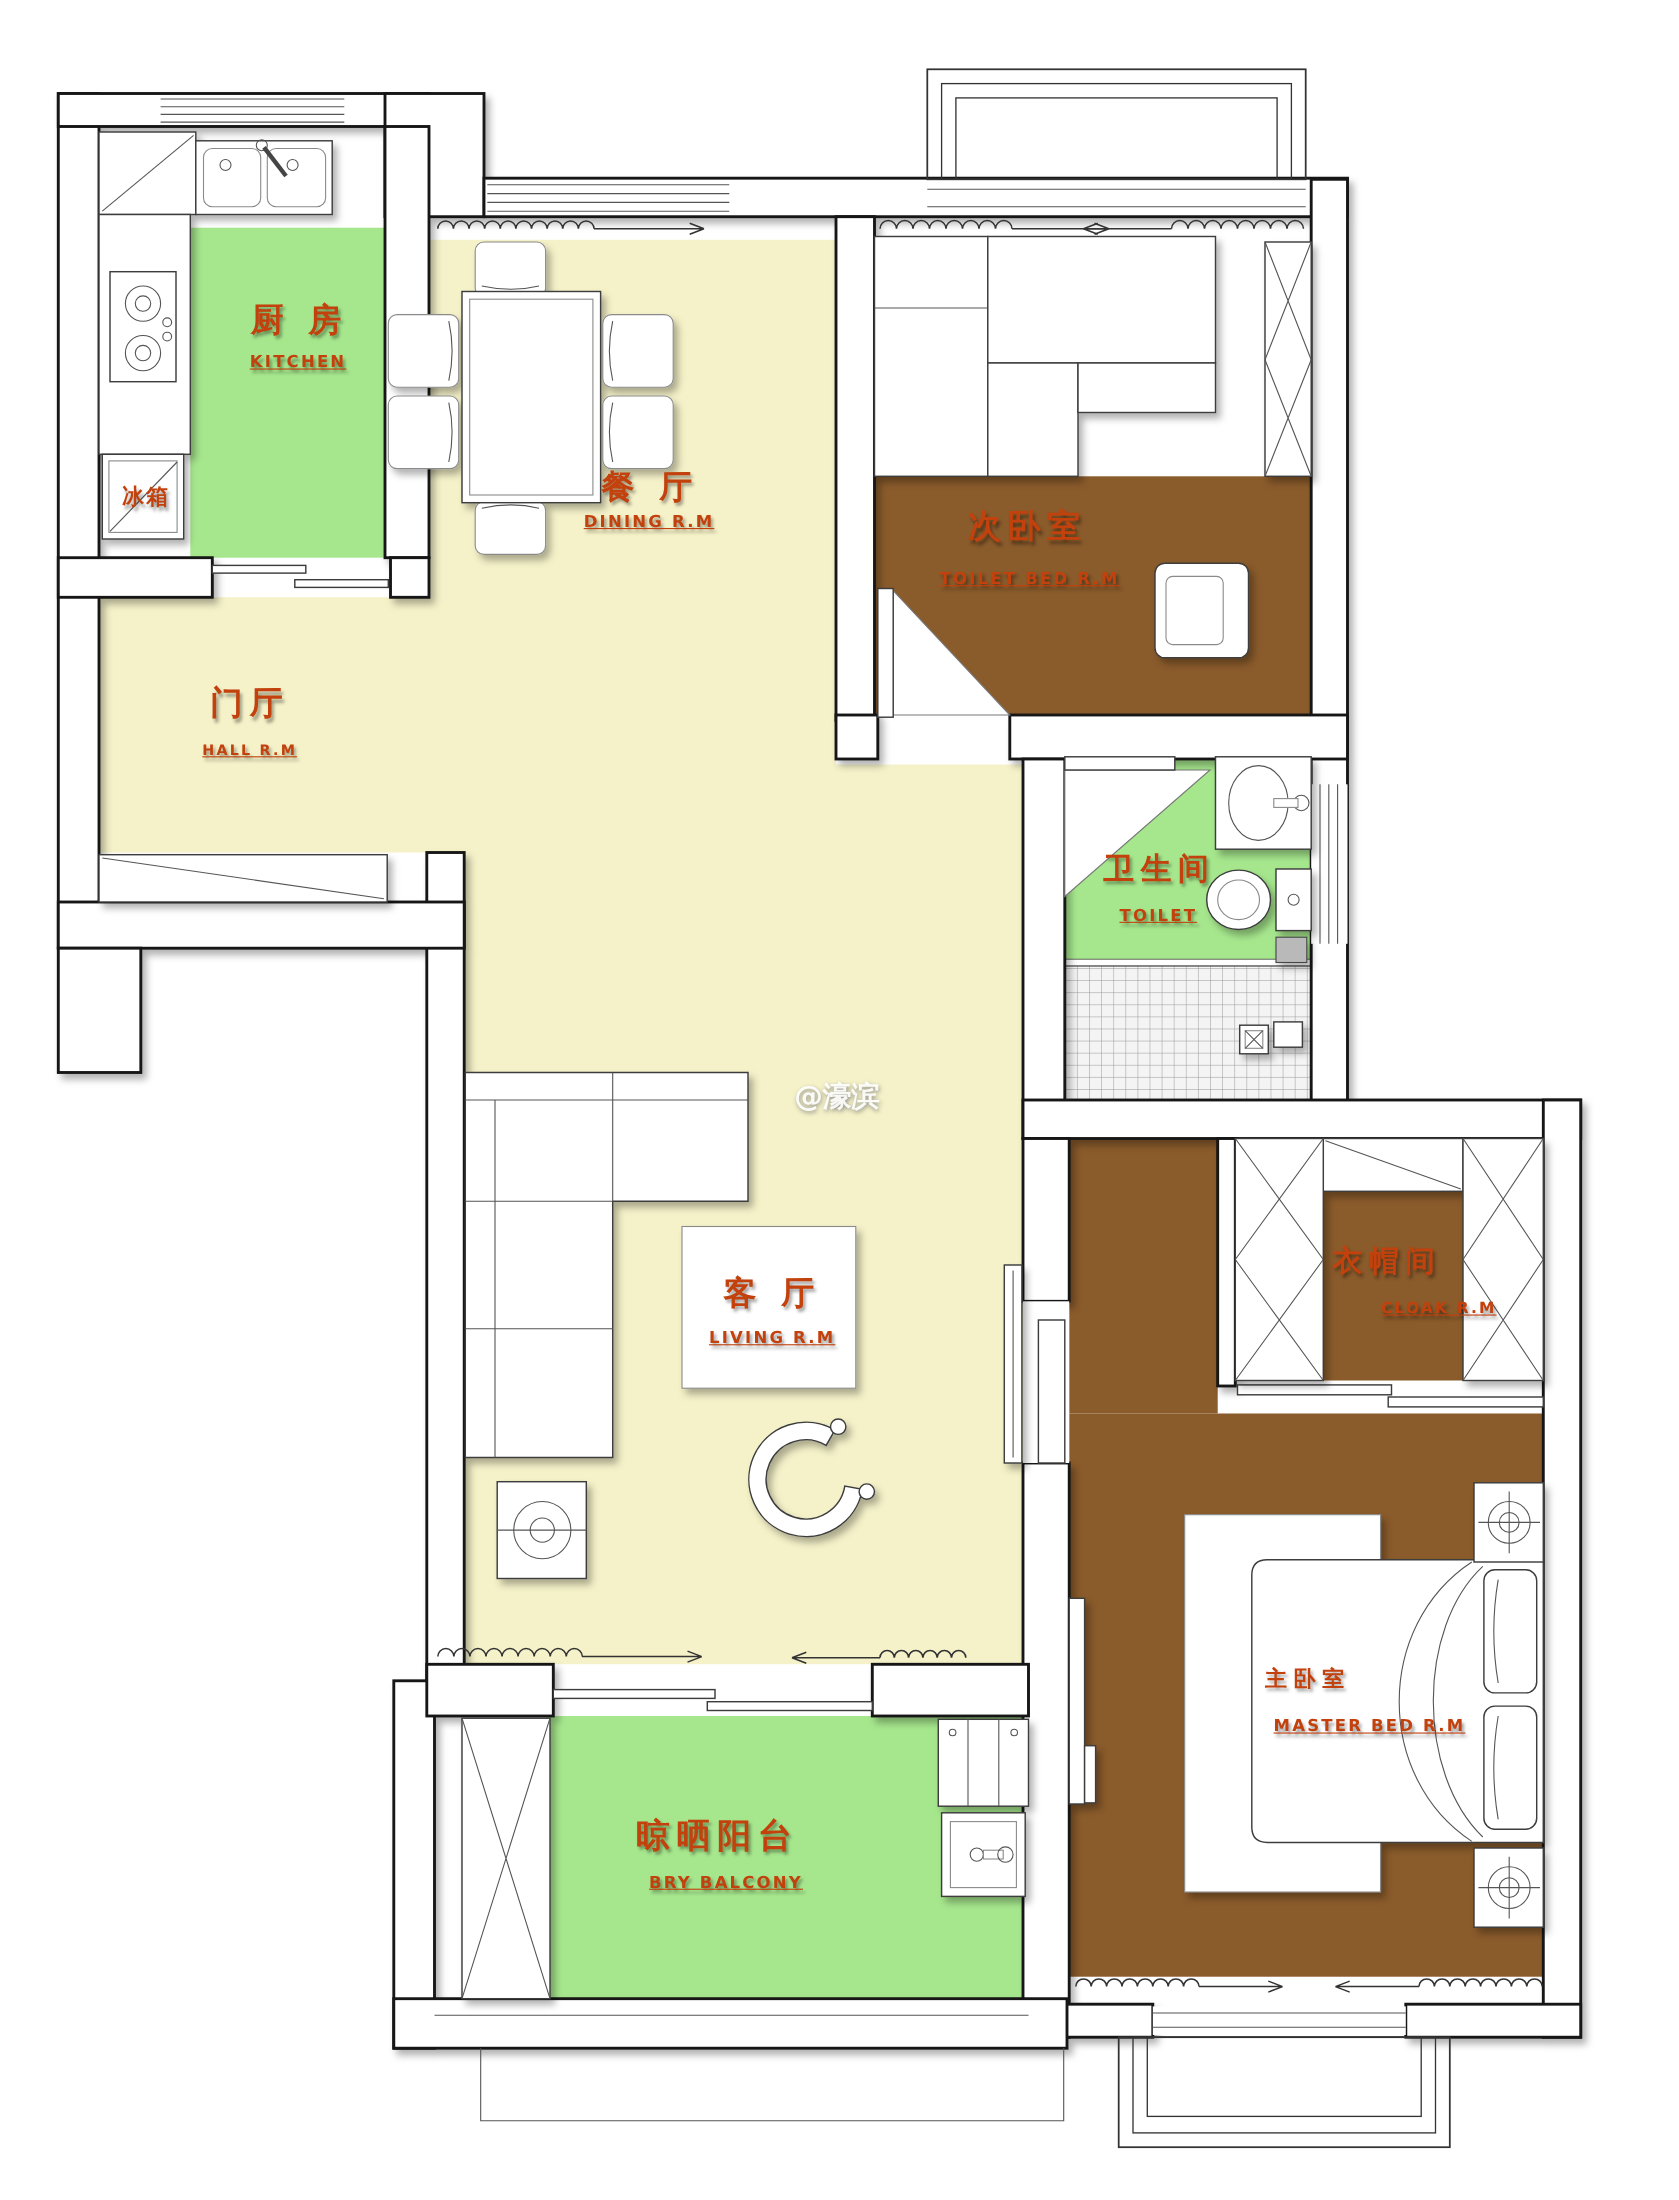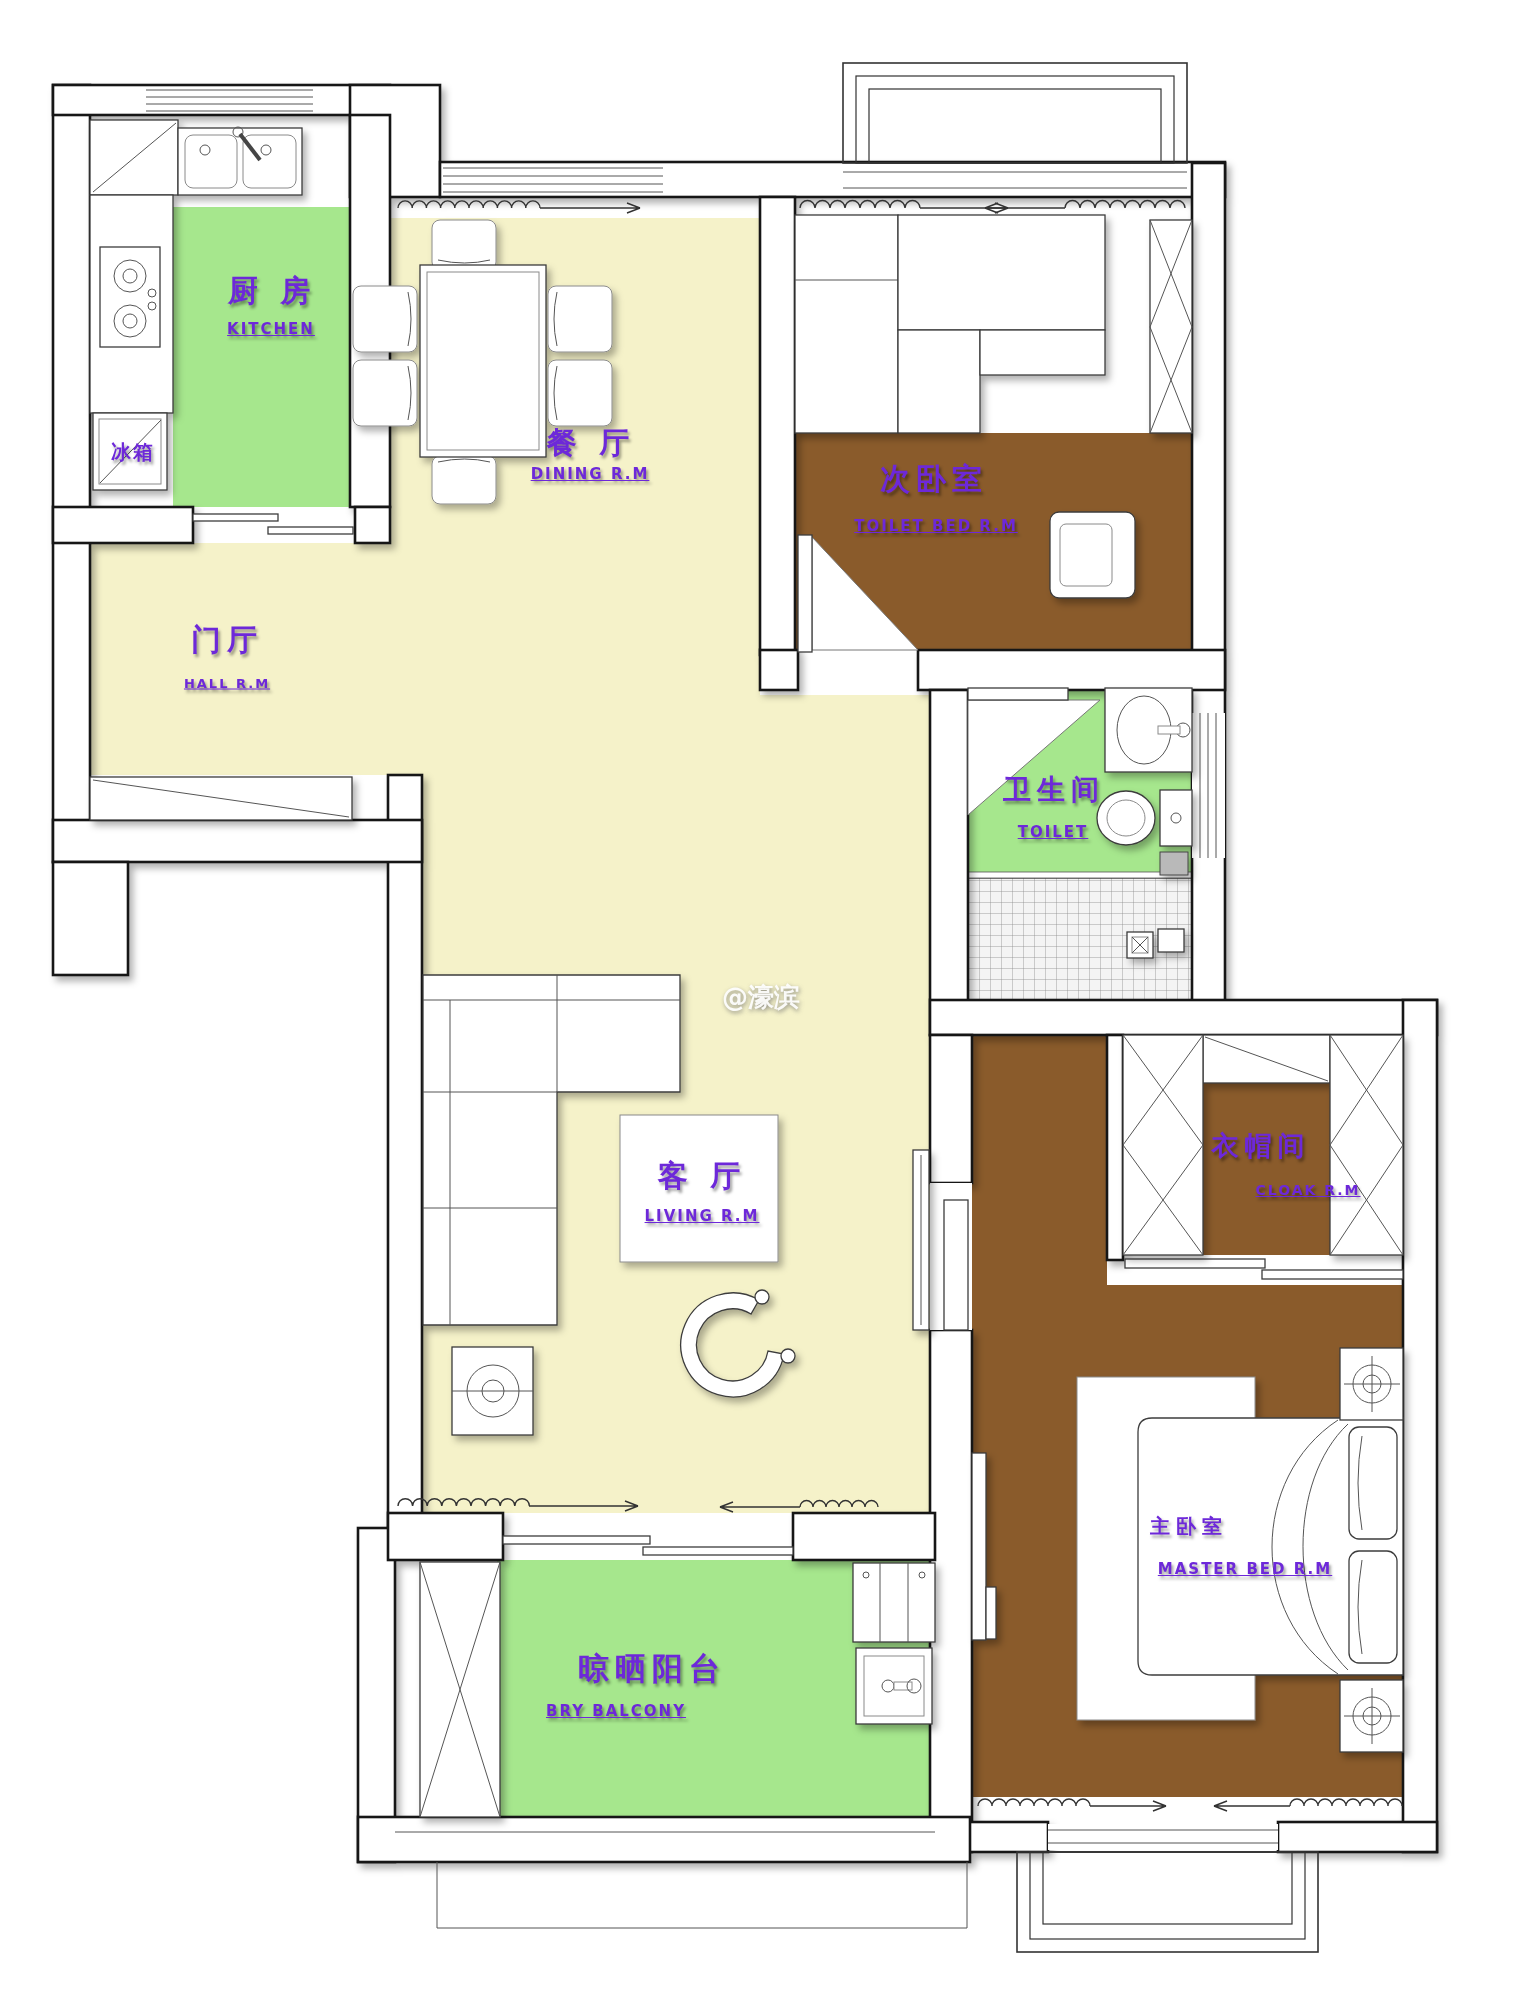--- a/index.html
+++ b/index.html
@@ -7,21 +7,21 @@
         font-family:"DejaVu Sans",sans-serif;}
   #plan svg{position:absolute;left:0;top:0;}
   .wall{fill:#ffffff;stroke:#141414;stroke-width:2.6;}
   .thinbox{fill:#ffffff;stroke:#3c3c3c;stroke-width:1.3;}
   .ghost{fill:#ffffff;stroke:#8a8a8a;stroke-width:1;}
   .tline{stroke:#555;stroke-width:1;fill:none;}
   .floor-green{fill:var(--floor-green,#a6e78d);}
   .floor-cream{fill:var(--floor-cream,#f5f2c9);}
   .floor-brown{fill:var(--floor-brown,#8a5b2b);}
   .lbl{position:absolute;transform:translate(-50%,-50%);white-space:nowrap;
-       color:#6d28d9;font-weight:bold;text-shadow:2px 3px 3px rgba(0,0,0,.38);text-align:center;}
+       color:#c2410c;font-weight:bold;text-shadow:2px 3px 3px rgba(0,0,0,.38);text-align:center;}
   .cn{letter-spacing:6px;}
   .en{letter-spacing:2px;text-decoration:underline;}
   .watermark{position:absolute;transform:translate(-50%,-50%);white-space:nowrap;
        color:rgba(255,255,255,.92);font-weight:bold;
        text-shadow:1px 2px 4px rgba(110,110,110,.75);}
 </style>
 </head>
 <body>
 
 <div id="plan">
@@ -346,18 +346,18 @@
   <div class="lbl cn" style="left:702px;top:1176px;font-size:30px">客 厅</div>
   <div class="lbl en" style="left:702px;top:1216px;font-size:15px">LIVING R.M</div>
 
   <div class="lbl cn" style="left:1261px;top:1146px;font-size:27px">衣帽间</div>
   <div class="lbl en" style="left:1308px;top:1190px;font-size:14px">CLOAK R.M</div>
 
   <div class="lbl cn" style="left:1189px;top:1526px;font-size:20px">主卧室</div>
   <div class="lbl en" style="left:1245px;top:1569px;font-size:15px">MASTER BED R.M</div>
 
   <div class="lbl cn" style="left:652px;top:1669px;font-size:31px">晾晒阳台</div>
-  <div class="lbl en" style="left:616px;top:1711px;font-size:15px">BRY BALCONY</div>
+  <div class="lbl en" style="left:660px;top:1711px;font-size:15px">BRY BALCONY</div>
 
   <div class="lbl cn" style="left:133px;top:452px;font-size:20px;letter-spacing:2px">冰箱</div>
 
   <div class="watermark" style="left:761px;top:997px;font-size:26px">@濠滨</div>
 </div>
 
 </body></html>

